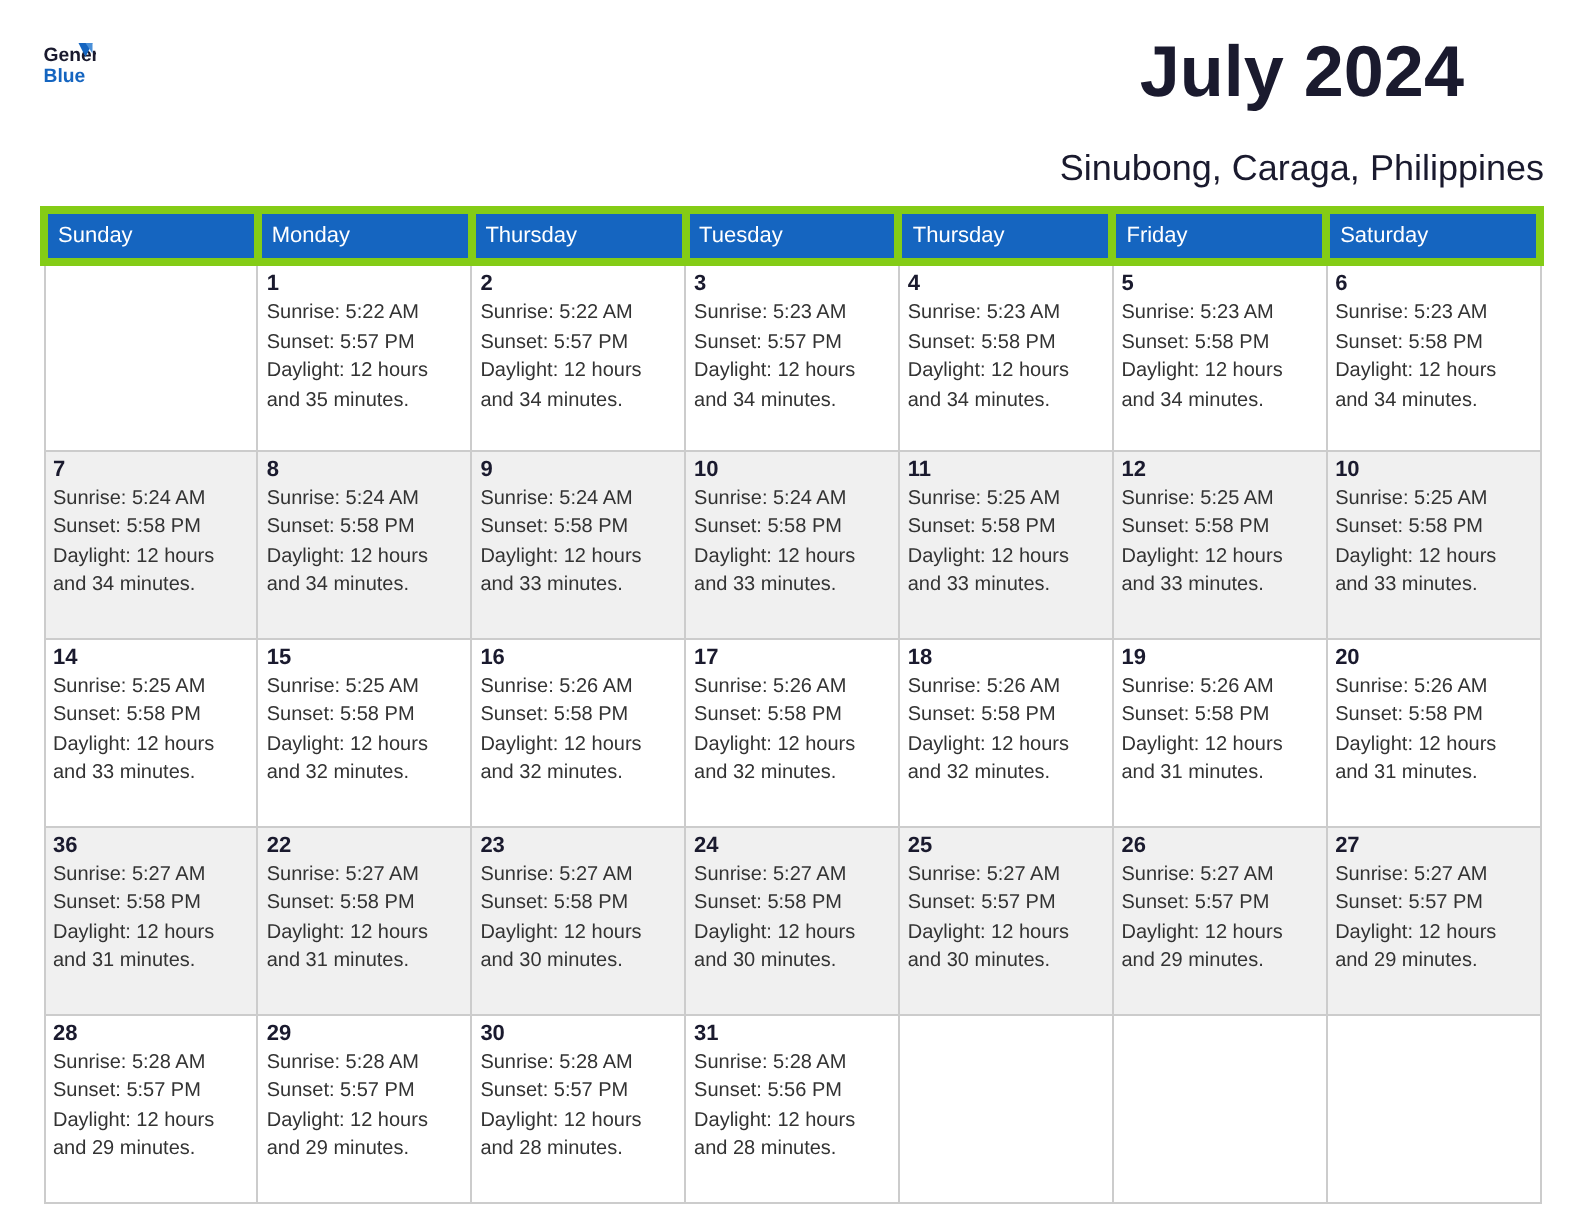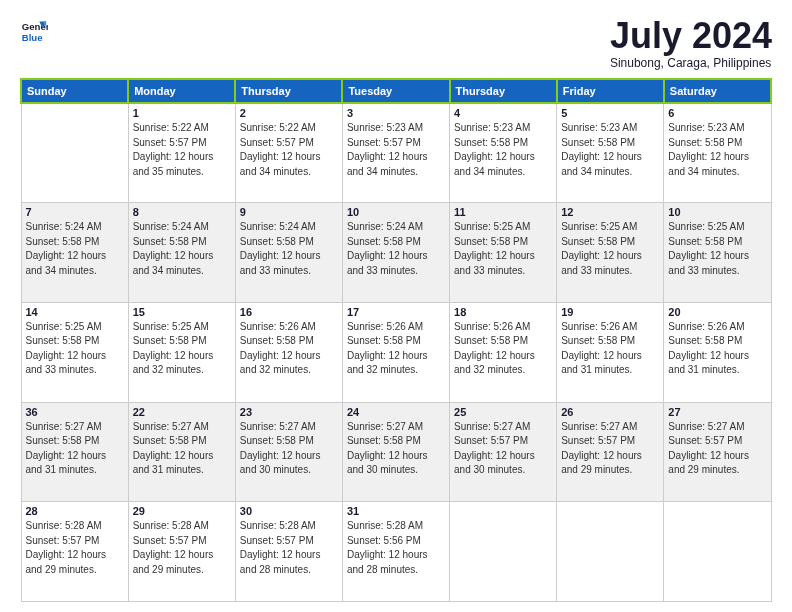--- a/index.html
+++ b/index.html
@@ -26,49 +26,49 @@
     .logo {
       display: flex;
       align-items: center;
       gap: 2px;
     }
     .logo-icon {
       width: 28px;
       height: 28px;
     }
     .title-area {
-      text-align: left;
+      text-align: center;
     }
     .month-title {
       font-size: 36px;
       font-weight: bold;
       color: #1a1a2e;
       line-height: 1;
     }
     .subtitle {
-      font-size: 12px;
+      font-size: 18px;
       color: #1a1a2e;
-      margin-top: 2px;
+      margin-top: 20px;
     }
     .calendar {
       flex: 1;
       border: 1px solid #ccc;
       border-collapse: collapse;
       width: 100%;
       table-layout: fixed;
       font-size: 10px;
     }
     .calendar th {
       background-color: #1565c0;
       color: #fff;
       text-align: left;
       padding: 5px 5px;
       font-size: 11px;
-      font-weight: bold;
-      border: 2px solid #84cc16;
+      font-weight: normal;
+      border: 4px solid #84cc16;
       margin-left: 24px;
     }
     .calendar td {
       border: 1px solid #ccc;
       vertical-align: top;
       padding: 3px 4px;
       height: 88px;
     }
     .calendar td.empty {
       background: #fff;

